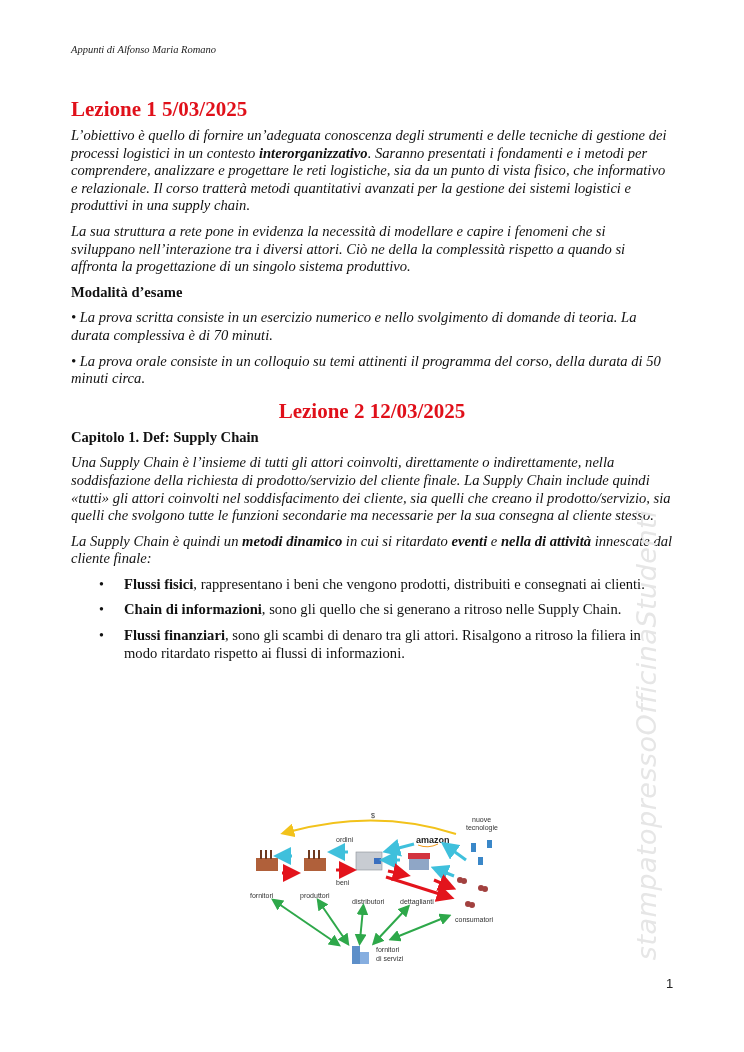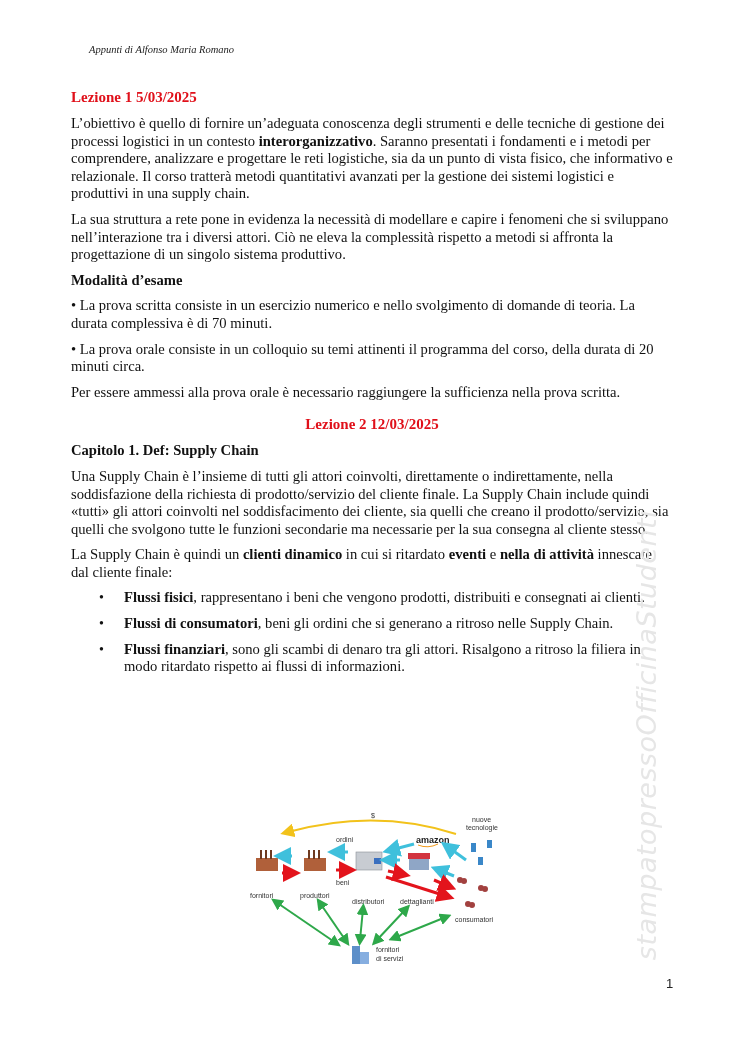--- a/index.html
+++ b/index.html
@@ -1,22 +1,22 @@
 <!DOCTYPE html>
 <html><head>
 <meta charset="utf-8">
 <style>
   html, body { margin:0; padding:0; background:#ffffff; }
   body { width:744px; height:1052px; position:relative; overflow:hidden;
          font-family:"Liberation Serif", "DejaVu Serif", serif; color:#111; }
   .page { position:absolute; left:0; top:0; width:744px; height:1052px; }
-  .running-header { position:absolute; left:89px; top:44px; font-size:10.5px; font-style:italic; color:#222; }
+  .running-header { position:absolute; left:71px; top:44px; font-size:10.5px; font-style:italic; color:#222; }
   .content { position:absolute; left:71px; top:86px; width:602px; font-size:14.6px; line-height:17.6px; }
-  h2.lesson { color:#e0101a; font-size:15px; font-weight:bold; margin:0 0 7px 0; line-height:22px; }
-  p { margin:0 0 8px 0; }
+  h2.lesson { color:#e0101a; font-size:21px; font-weight:bold; margin:12px 0 7px 0; line-height:22px; }
+  p { margin:0 0 8px 0;font-style:italic; }
   .subhead { font-weight:bold; margin:0 0 8px 0; }
   ul.flows { margin:6px 0 8px 0; padding:0 0 0 45px; list-style:none; }
   ul.flows li { position:relative; margin:8px; }
   ul.flows li::before { content:"\2022"; position:absolute; left:-25px; font-size:14px; }
   .figure { position:absolute; left:236px; top:810px; width:270px; height:165px; }
   .watermark { position:absolute; left:626px; top:540px; width:40px; height:390px; }
   .watermark span { position:absolute; left:50%; top:50%; transform:translate(-50%,-50%) rotate(-90deg);
         white-space:nowrap; font-family:"DejaVu Sans", sans-serif; font-style:italic; font-size:27px;
         color:#e6e6e6; letter-spacing:0.5px; }
   .page-number { position:absolute; left:666px; top:976px; font-family:"Liberation Sans", sans-serif; font-size:13px; color:#222; }
@@ -28,38 +28,37 @@
 <div class="page">
 
   <div class="running-header">Appunti di Alfonso Maria Romano</div>
 
   <div class="content">
 
     <h2 class="lesson">Lezione 1 5/03/2025</h2>
 
     <p><span>L’obiettivo è quello di fornire un’adeguata conoscenza degli strumenti e delle tecniche di gestione dei processi logistici in un contesto </span><b>interorganizzativo</b><span>. Saranno presentati i fondamenti e i metodi per comprendere, analizzare e progettare le reti logistiche, sia da un punto di vista fisico, che informativo e relazionale. Il corso tratterà metodi quantitativi avanzati per la gestione dei sistemi logistici e produttivi in una supply chain.</span></p>
 
-    <p>La sua struttura a rete pone in evidenza la necessità di modellare e capire i fenomeni che si sviluppano nell’interazione tra i diversi attori. Ciò ne eleva la complessità rispetto a metodi si affronta la progettazione di un singolo sistema produttivo.</p>
+    <p>La sua struttura a rete pone in evidenza la necessità di modellare e capire i fenomeni che si sviluppano nell’interazione tra i diversi attori. Ciò ne della la complessità rispetto a quando si affronta la progettazione di un singolo sistema produttivo.</p>
 
     <div class="subhead">Modalità d’esame</div>
     <p>• La prova scritta consiste in un esercizio numerico e nello svolgimento di domande di teoria. La durata complessiva è di 70 minuti.</p>
-    <p>• La prova orale consiste in un colloquio su temi attinenti il programma del corso, della durata di 20 minuti circa.</p>
-    <p>Per essere ammessi alla prova orale è necessario raggiungere la sufficienza nella prova scritta.</p>
+    <p>• La prova orale consiste in un colloquio su temi attinenti il programma del corso, della durata di 50 minuti circa.</p>
 
     <h2 class="lesson" style="margin-top:12px;text-align:center;">Lezione 2 12/03/2025</h2>
 
     <div class="subhead">Capitolo 1. Def: Supply Chain</div>
 
     <p>Una Supply Chain è l’insieme di tutti gli attori coinvolti, direttamente o indirettamente, nella soddisfazione della richiesta di prodotto/servizio del cliente finale. La Supply Chain include quindi «tutti» gli attori coinvolti nel soddisfacimento dei cliente, sia quelli che creano il prodotto/servizio, sia quelli che svolgono tutte le funzioni secondarie ma necessarie per la sua consegna al cliente stesso.</p>
 
-    <p style="margin-bottom:4px;"><span>La Supply Chain è quindi un </span><b>clienti dinamico</b><span> in cui si ritardato </span><b>eventi</b><span> e </span><b>nella di attività</b><span> innescate dal cliente finale:</span></p>
+    <p style="margin-bottom:4px;"><span>La Supply Chain è quindi un </span><b>metodi dinamico</b><span> in cui si ritardato </span><b>eventi</b><span> e </span><b>nella di attività</b><span> innescate dal cliente finale:</span></p>
 
     <ul class="flows">
       <li><b>Flussi fisici</b><span>, rappresentano i beni che vengono prodotti, distribuiti e consegnati ai clienti.</span></li>
-      <li><b>Flussi di consumatori</b><span>, beni gli ordini che si generano a ritroso nelle Supply Chain.</span></li>
+      <li><b>Chain di informazioni</b><span>, sono gli quello che si generano a ritroso nelle Supply Chain.</span></li>
       <li><b>Flussi finanziari</b><span>, sono gli scambi di denaro tra gli attori. Risalgono a ritroso la filiera in modo ritardato rispetto ai flussi di informazioni.</span></li>
     </ul>
   </div>
 
   <div class="figure">
     <svg width="270" height="165" viewBox="0 0 270 165">
       <defs>
         <marker id="mCyan" markerWidth="6" markerHeight="6" refX="3" refY="3" orient="auto">
             <path d="M0,0 L6,3 L0,6 z" fill="#3fc0dc"></path>
           </marker>

